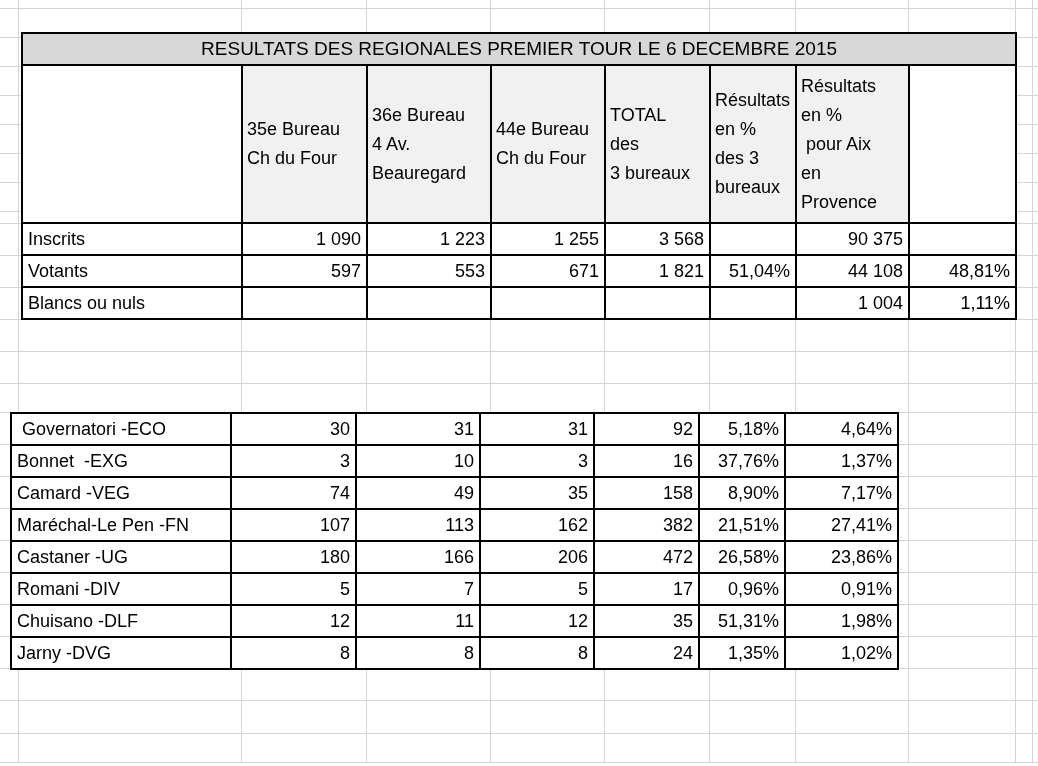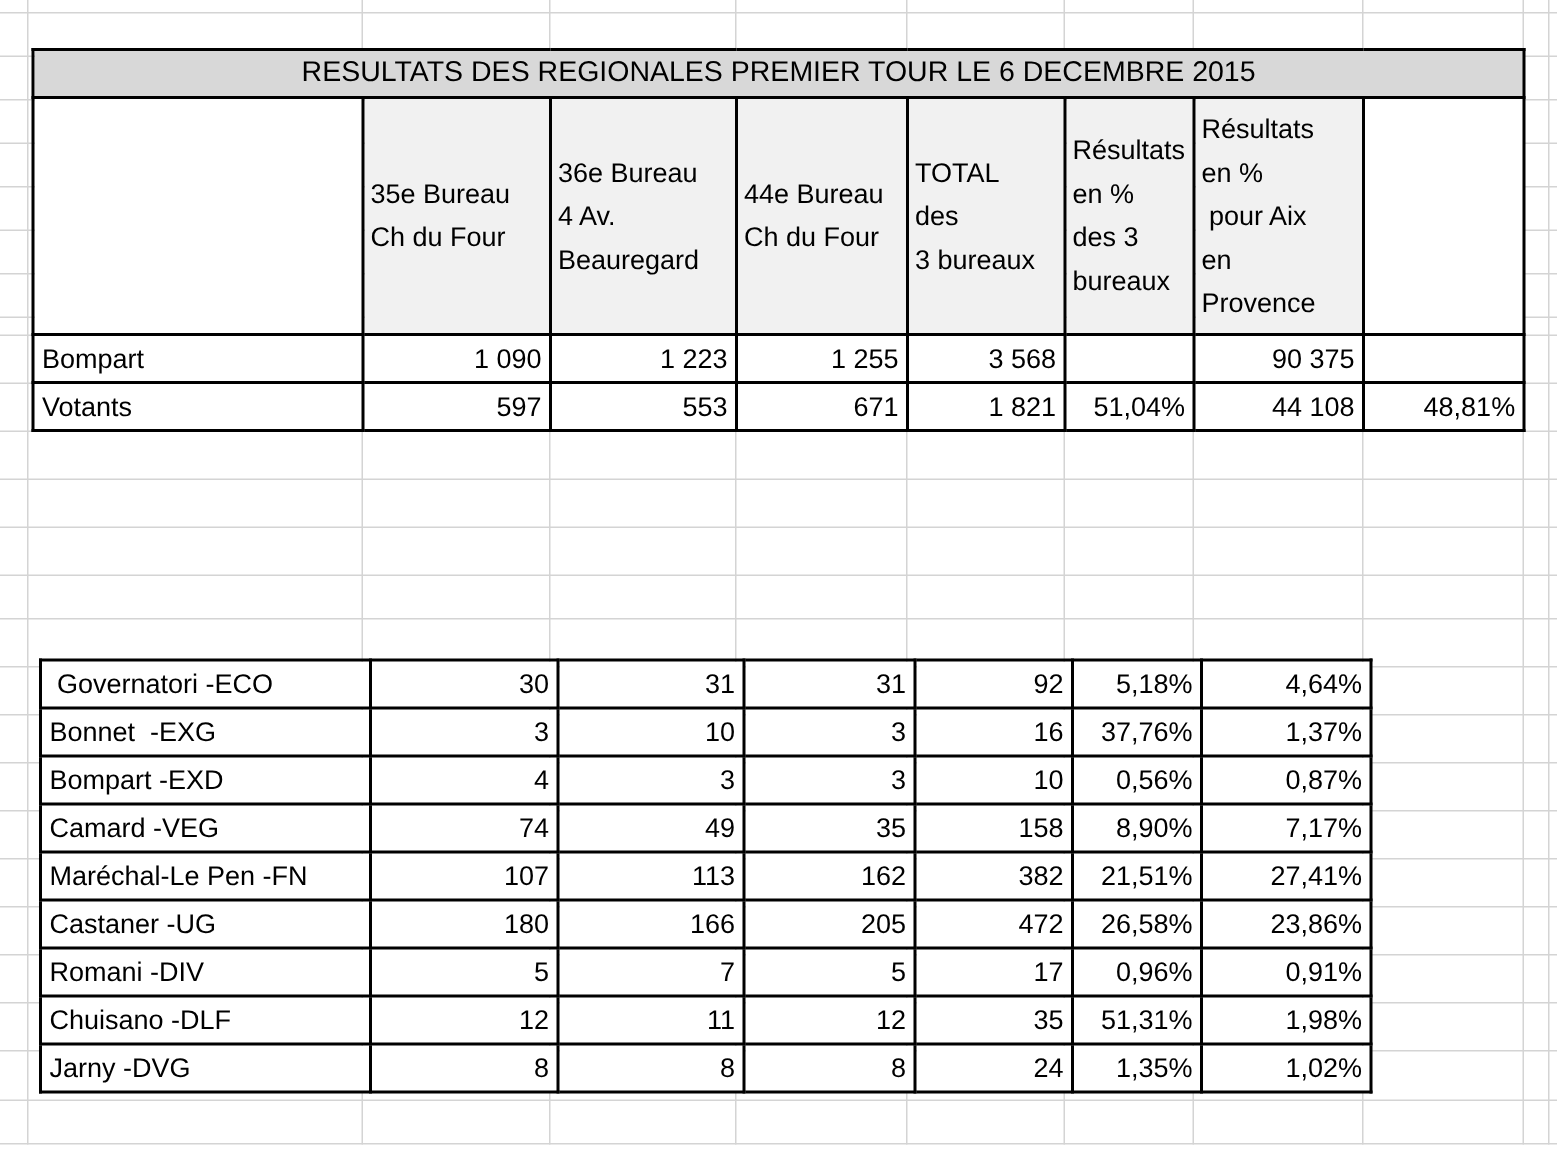--- a/index.html
+++ b/index.html
@@ -8,21 +8,21 @@
     background:#ffffff;color:#000;
     font-family:"Liberation Sans", sans-serif;
   }
   
   #grid{position:absolute;left:0;top:0;width:1038px;height:766px;}
   #grid .v{position:absolute;top:0;height:763px;width:1px;background:#d4d4d4;}
   #grid .h{position:absolute;left:0;width:1038px;height:1px;background:#d4d4d4;}
 
   table{position:absolute;border-collapse:collapse;table-layout:fixed;}
   #summary-table{left:21px;top:32px;width:994px;}
-  #candidates-table{left:26px;top:412px;width:887px;margin-top:27px;}
+  #candidates-table{left:10px;top:412px;width:887px;}
   td,th{border:2px solid #000;padding:0;font-size:18px;font-weight:400;overflow:hidden;background:#fff;}
   .title-cell{
     height:27px;background:#d8d8d8;text-align:center;
     font-size:19px;letter-spacing:0px;white-space:pre;margin-left:16px;
   }
   .head-row th{
     height:156px;background:#f1f1f1;text-align:left;vertical-align:middle;
     white-space:pre;line-height:29px;padding-left:4px;font-size:18px;
   }
   .head-row th.white{background:#ffffff;}
@@ -108,38 +108,48 @@
       <th>Résultats
 en %
  pour Aix
 en
 Provence</th>
       <th class="white"></th>
     </tr>
     </tbody>
       <tbody>
         <tr>
-          <td class="lbl">Bompart</td>
+          <td class="lbl">Inscrits</td>
           <td class="num">1 090</td>
           <td class="num">1 223</td>
           <td class="num">1 255</td>
           <td class="num">3 568</td>
           <td class="num"></td>
           <td class="num">90 375</td>
           <td class="num"></td>
         </tr>
         <tr>
           <td class="lbl">Votants</td>
           <td class="num">597</td>
           <td class="num">553</td>
           <td class="num">671</td>
           <td class="num">1 821</td>
           <td class="num">51,04%</td>
           <td class="num">44 108</td>
           <td class="num">48,81%</td>
+        </tr>
+        <tr>
+          <td class="lbl">Blancs ou nuls</td>
+          <td class="num"></td>
+          <td class="num"></td>
+          <td class="num"></td>
+          <td class="num"></td>
+          <td class="num"></td>
+          <td class="num">1 004</td>
+          <td class="num">1,11%</td>
         </tr>
       </tbody>
   </table>
 
   <table id="candidates-table">
     <colgroup>
       <col style="width:220px">
         <col style="width:125px">
         <col style="width:124px">
       <col style="width:114px">
@@ -160,29 +170,20 @@
         <tr>
           <td class="lbl">Bonnet  -EXG</td>
           <td class="num">3</td>
           <td class="num">10</td>
           <td class="num">3</td>
           <td class="num">16</td>
           <td class="num">37,76%</td>
           <td class="num">1,37%</td>
         </tr>
         <tr>
-          <td class="lbl">Bompart -EXD</td>
-          <td class="num">4</td>
-          <td class="num">3</td>
-          <td class="num">3</td>
-          <td class="num">10</td>
-          <td class="num">0,56%</td>
-          <td class="num">0,87%</td>
-        </tr>
-        <tr>
           <td class="lbl">Camard -VEG</td>
           <td class="num">74</td>
           <td class="num">49</td>
           <td class="num">35</td>
           <td class="num">158</td>
           <td class="num">8,90%</td>
           <td class="num">7,17%</td>
         </tr>
         <tr>
           <td class="lbl">Maréchal-Le Pen -FN</td>
@@ -190,21 +191,21 @@
           <td class="num">113</td>
           <td class="num">162</td>
           <td class="num">382</td>
           <td class="num">21,51%</td>
           <td class="num">27,41%</td>
         </tr>
         <tr>
           <td class="lbl">Castaner -UG</td>
           <td class="num">180</td>
           <td class="num">166</td>
-          <td class="num">205</td>
+          <td class="num">206</td>
           <td class="num">472</td>
           <td class="num">26,58%</td>
           <td class="num">23,86%</td>
         </tr>
         <tr>
           <td class="lbl">Romani -DIV</td>
           <td class="num">5</td>
           <td class="num">7</td>
           <td class="num">5</td>
           <td class="num">17</td>

